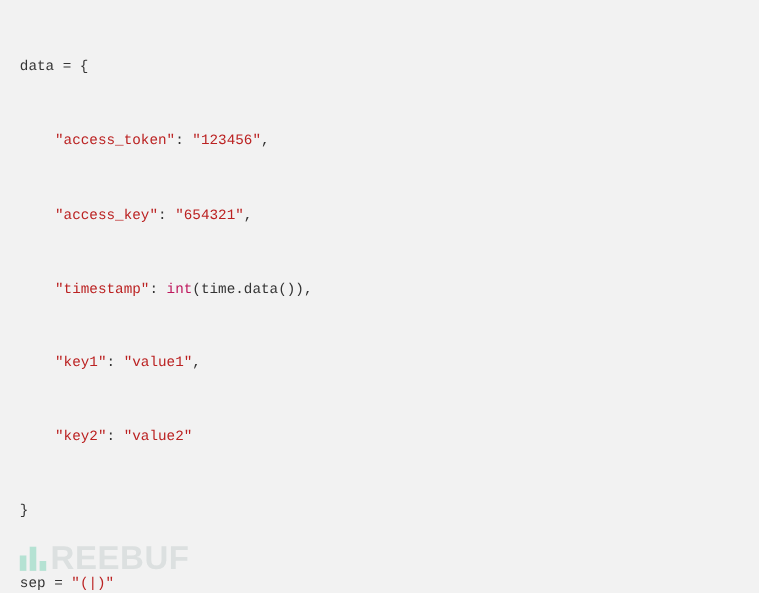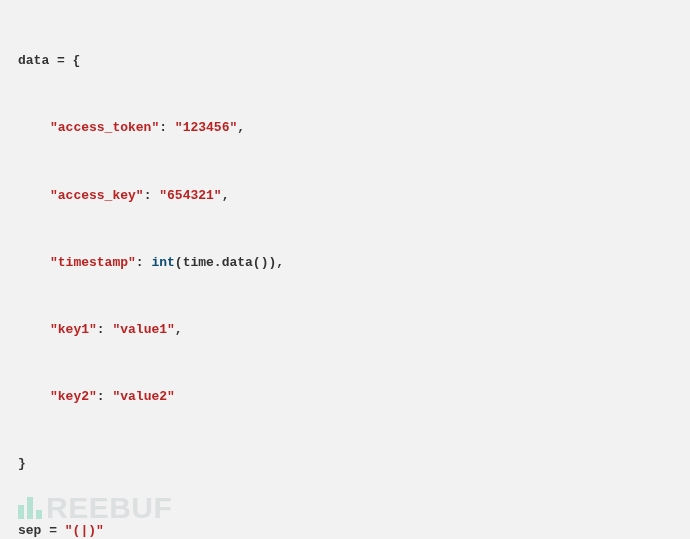--- a/index.html
+++ b/index.html
@@ -9,24 +9,24 @@
       background: #f2f2f2;
       padding: 16px 18px;
       font-family: Consolas, "Courier New", monospace;
       font-size: 13px;
       line-height: 1.4;
       color: #333;
       position: relative;
       overflow: hidden;
     }
     .code { white-space: pre; position: relative; z-index: 1; }
-    .line { margin-bottom: 12.5px; font-weight: bold; }
+    .line { margin-bottom: 12.5px; }
     .indent-1 { padding-left: 32px; }
     .tok-str { color: #bb2222; }
-    .tok-builtin { color: #0c4a6e; }
+    .tok-builtin { color: #be185d; }
     .tok-plain { color: #333; }
     .watermark {
       position: absolute;
       left: 18px;
       bottom: 10px;
       font-family: Arial, Helvetica, sans-serif;
       font-size: 30px;
       font-weight: 800;
       color: rgba(140,160,160,0.22);
       letter-spacing: 0.5px;

